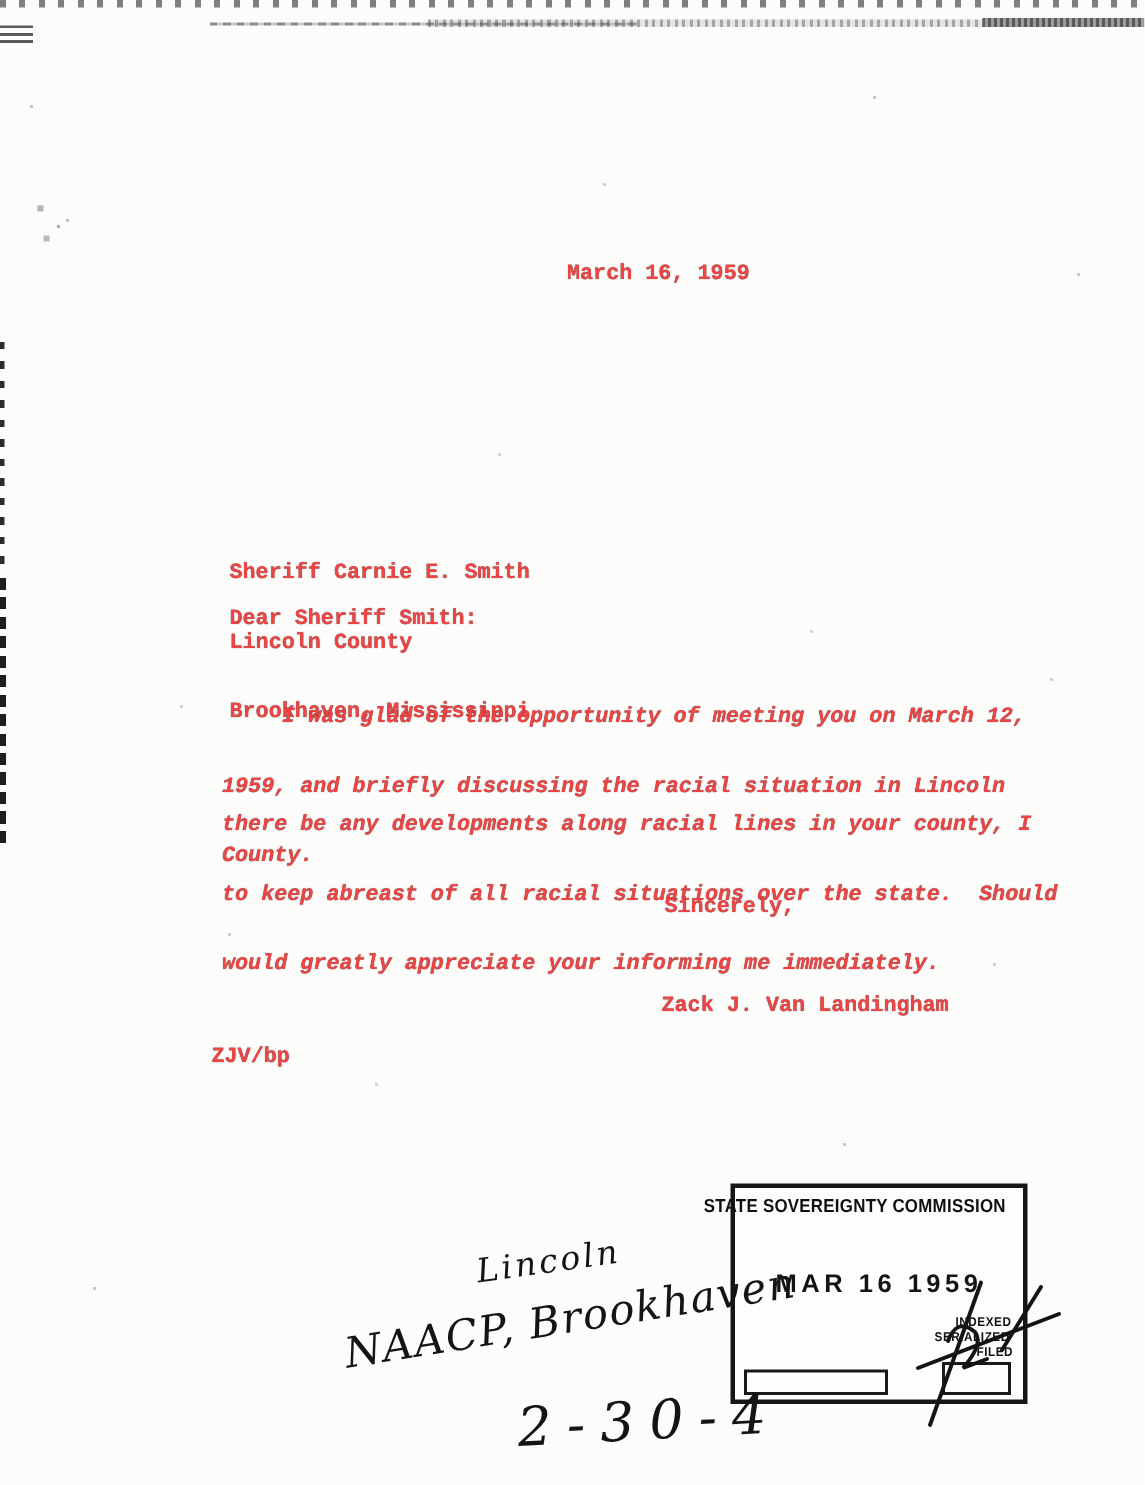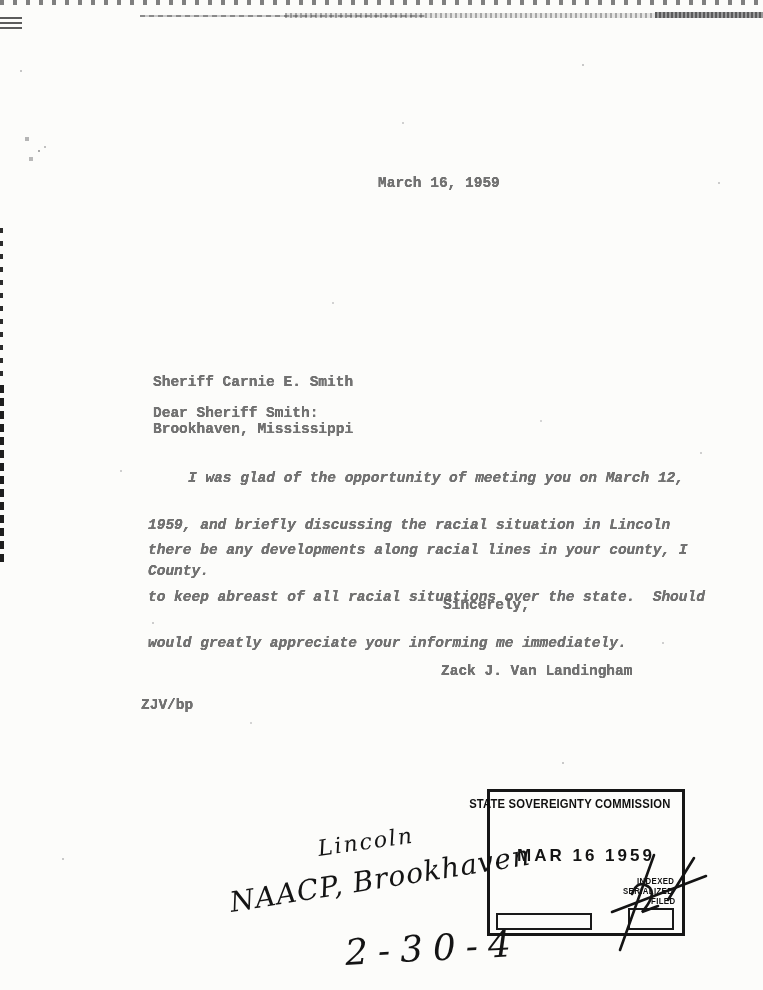--- a/index.html
+++ b/index.html
@@ -28,21 +28,21 @@
     background:repeating-linear-gradient(180deg,#1e1e1e 0 8px,transparent 8px 13px);}
   .speckles{position:absolute;top:0;left:0;width:2px;height:2px;background:transparent;
     box-shadow:26px 138px 0 1px #b5b5b5, 38px 150px 0 #aaa, 30px 158px 0 1px #b9b9b9,
       44px 146px 0 #c0c0c0, 20px 70px 0 #c6c6c6, 582px 64px 0 #c8c8c8,
       700px 452px 0 #cfcfcf, 152px 622px 0 #cdcdcd, 562px 762px 0 #c9c9c9,
       332px 302px 0 #d2d2d2, 718px 182px 0 #cccccc, 62px 858px 0 #c9c9c9,
       402px 122px 0 #d0d0d0, 662px 642px 0 #cfcfcf, 250px 722px 0 #d4d4d4,
       540px 420px 0 #d5d5d5, 120px 470px 0 #cfcfcf;}
 
   
-  .typed{position:absolute;color:#737373;
+  .typed{position:absolute;color:#ef4444;
     font:700 14.5px/15.5px "Liberation Mono","DejaVu Sans Mono",monospace;
     white-space:pre;text-shadow:0 0 .6px rgba(25,25,25,.85);padding-left:48px;}
   .date-line{left:330px;top:176px;}
   .recipient{left:105px;top:344px;}
   .salutation{left:105px;top:406px;}
   .para{left:100px;font-style:italic;}
   .para-1{top:440px;}
   .para-2{top:512px;}
   .line.indent{padding-left:40px;}
   .closing{left:395px;top:598px;}
@@ -90,20 +90,21 @@
   <div class="top-line-c"></div>
   <div class="left-marks"></div>
   <div class="edge-dashes-1"></div>
   <div class="edge-dashes-2"></div>
   <div class="speckles"></div>
 
   <div class="typed date-line">March 16, 1959</div>
 
   <div class="typed recipient">
     <div class="line">Sheriff Carnie E. Smith</div>
+    <div class="line">Lincoln County</div>
     <div class="line">Brookhaven, Mississippi</div>
   </div>
 
   <div class="typed salutation">Dear Sheriff Smith:</div>
 
   <div class="typed para para-1">
     <div class="line indent">I was glad of the opportunity of meeting you on March 12,</div>
     <div class="line">1959, and briefly discussing the racial situation in Lincoln</div>
     <div class="line">County.</div>
   </div>

